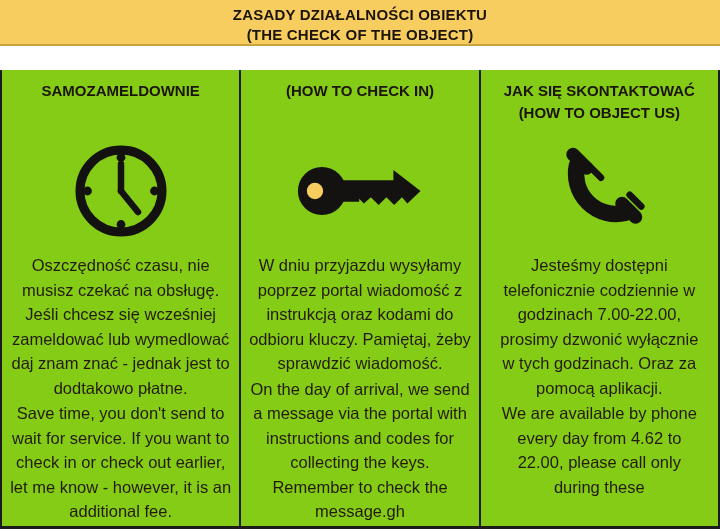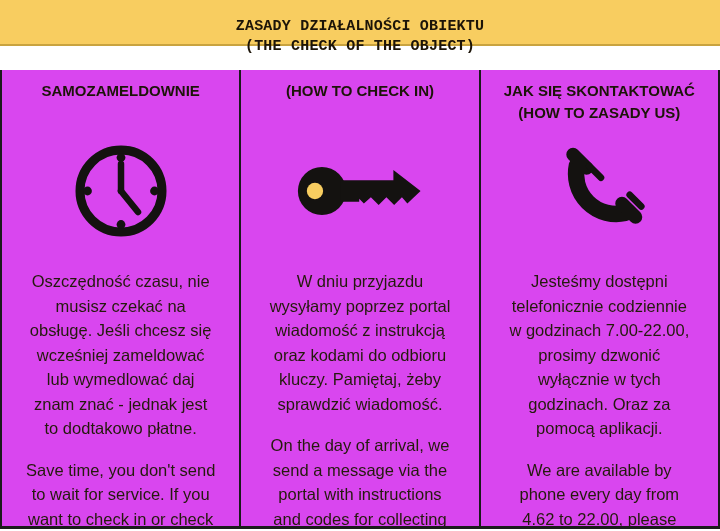--- a/index.html
+++ b/index.html
@@ -14,39 +14,38 @@
     box-sizing: border-box;
   }
   
   .title-band {
     width: 100%;
     height: 46px;
     background: #f8cd60;
     border-bottom: 2px solid #c9a33f;
     box-sizing: border-box;
     text-align: center;
-    padding-top: 17px;
-    font-family: Liberation Mono, monospace;
+    padding-top: 5px;
   }
   .title-band .line {
     font-size: 15px;
     line-height: 20px;
     font-weight: 700;
     letter-spacing: 0.2px;
     color: #1c1408;
   }
   
   .gap { width: 100%; height: 24px; background: #ffffff; }
   
   .columns {
     display: flex;
     width: 720px;
     height: 459px;
     box-sizing: border-box;
-    background: #d946ef;
+    background: #84cc16;
     border-left: 2px solid #1b1b1b;
     border-right: 2px solid #1b1b1b;
     border-bottom: 3px solid #1b1b1b;
   }
   .column {
     flex: 1 1 0;
     min-width: 0;
     box-sizing: border-box;
     overflow: hidden;
     text-align: center;
@@ -68,21 +67,21 @@
     display: flex;
     align-items: center;
     justify-content: center;
   }
   .col-body {
     font-size: 16.5px;
     line-height: 24.5px;
     padding: 0 4px;
     color: #241b0c;
   }
-  .col-body p { margin: 17px; }
+  .col-body p { margin: 1px; }
   .column[data-name="column-how-to-contact"] .col-body { padding: 0 9px; text-align: center; }
   svg { display: block; }
 </style>
 </head>
 <body>
 
 <div class="poster" data-name="rules-poster">
 
   <div class="title-band" data-name="poster-header">
     <div class="line" data-name="poster-title-pl">ZASADY DZIAŁALNOŚCI OBIEKTU</div>
@@ -131,21 +130,21 @@
       </div>
       <div class="col-body" data-name="column-body">
         <p data-name="body-text-pl">W dniu przyjazdu wysyłamy poprzez portal wiadomość z instrukcją oraz kodami do odbioru kluczy. Pamiętaj, żeby sprawdzić wiadomość.</p>
         <p data-name="body-text-en">On the day of arrival, we send a message via the portal with instructions and codes for collecting the keys. Remember to check the message.gh</p>
       </div>
     </div>
 
     <div class="column" data-name="column-how-to-contact">
       <div class="col-title" data-name="column-title">
         <div class="line" data-name="column-title-pl">JAK SIĘ SKONTAKTOWAĆ</div>
-        <div class="line" data-name="column-title-en">(HOW TO ZASADY US)</div>
+        <div class="line" data-name="column-title-en">(HOW TO OBJECT US)</div>
       </div>
       <div class="icon-box" data-name="icon-box">
         <span data-name="phone-icon">
           <svg width="96" height="96" viewBox="0 0 100 100">
             <path d="M27,23 A42,42 0 0 0 77,73" fill="none" stroke="#141210" stroke-width="17" stroke-linecap="round"></path>
             <rect x="-7" y="-17" width="14" height="34" rx="7" fill="#141210" transform="translate(30,19) rotate(-45)"></rect>
             <rect x="-7" y="-17" width="14" height="34" rx="7" fill="#141210" transform="translate(81,70) rotate(-45)"></rect>
             <rect x="-3.5" y="-12" width="7" height="24" rx="3.5" fill="#141210" transform="translate(46,30) rotate(-45)"></rect>
             <rect x="-3.5" y="-12" width="7" height="24" rx="3.5" fill="#141210" transform="translate(88,60) rotate(-45)"></rect>
           </svg>

